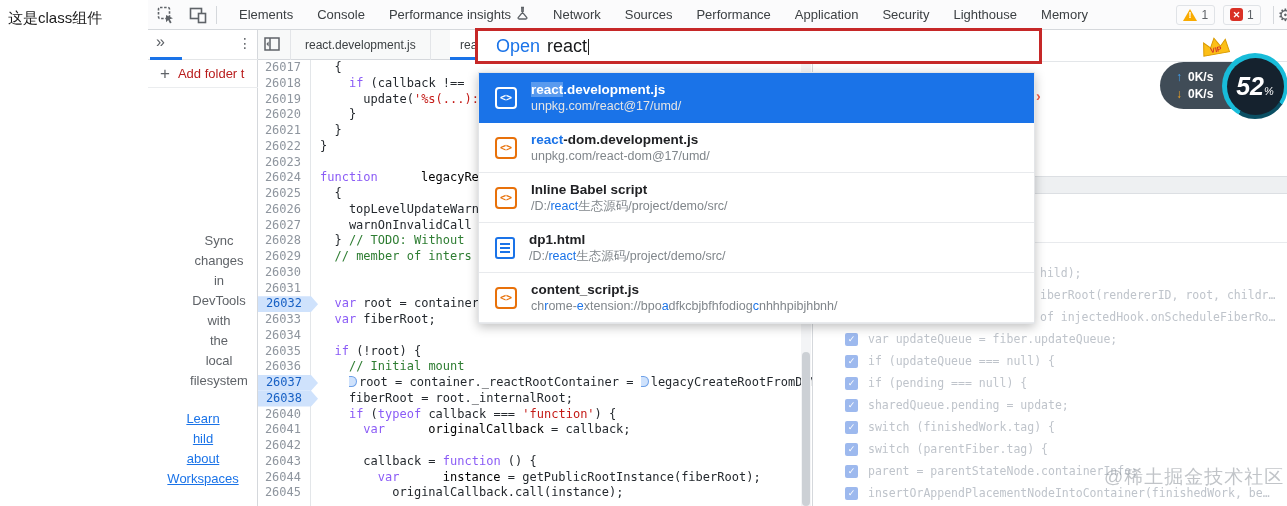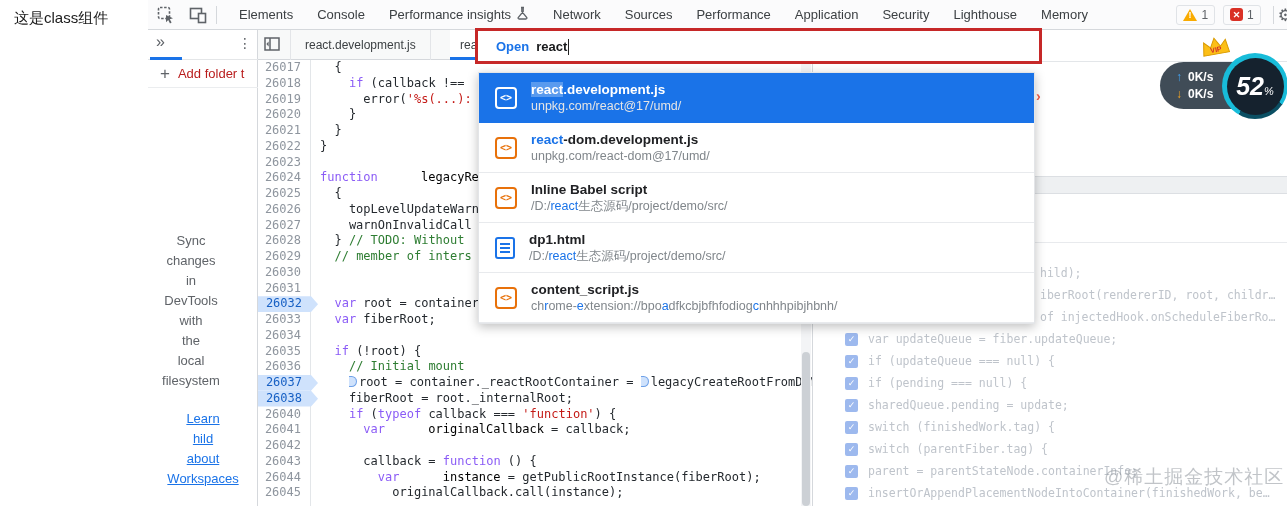--- a/index.html
+++ b/index.html
@@ -1,21 +1,21 @@
 <!DOCTYPE html>
 <html><head>
 <meta charset="utf-8">
 <style>
   * { margin:0; padding:0; box-sizing:border-box; }
   html,body { width:1287px; height:506px; overflow:hidden; background:#fff;
     font-family:"Liberation Sans", sans-serif; }
   .abs { position:absolute; }
 
   
-  #page-bg { left:0; top:0; width:148px; height:506px; background:#fff;margin-left:6px; }
+  #page-bg { left:0; top:0; width:148px; height:506px; background:#fff; }
   #page-text { left:8px; top:9px; font-size:15px; color:#1a1a1a; }
 
   
   #devtools { left:148px; top:0; width:1139px; height:506px; background:#fff; border-left:1px solid #c6c6c6; }
 
   
   #toolbar { left:148px; top:0; width:1139px; height:30px; background:#fbfbfc; border-bottom:1px solid #d5d8dc; display:flex; align-items:center; }
   #toolbar .icnbtn { width:28px; height:24px; display:flex; align-items:center; justify-content:center; margin-left:4px; }
   .vsep { width:1px; height:18px; background:#d5d8dc; margin:0 4px; }
   #toolbar-tabs { display:flex; height:30px; margin-left:6px; flex:1; }
@@ -28,21 +28,21 @@
 
   
   #navigator { left:148px; top:30px; width:110px; height:476px; border-right:1px solid #d5d8dc; background:#fff; }
   #nav-header { left:148px; top:30px; width:110px; height:30px; border-bottom:1px solid #e4e6e8; }
   #nav-more { left:156px; top:33px; font-size:16px; color:#5f6368; }
   #nav-activebar { left:150px; top:57px; width:32px; height:3px; background:#1a73e8; }
   #nav-kebab { left:238px; top:35px; font-size:14px; color:#5f6368; font-family:"DejaVu Sans", sans-serif; }
   #addfolder { left:148px; top:60px; width:110px; height:28px; border-bottom:1px solid #ebedef; display:flex; align-items:center; overflow:hidden; white-space:nowrap; }
   #addfolder .plus { font-size:17px; color:#5f6368; margin:0 8px 0 12px; }
   #addfolder .lbl { font-size:13px; color:#b91c1c; }
-  #sync-block { left:136px; top:231px; width:110px; text-align:center; font-size:13px; color:#5f6368; line-height:20px; }
+  #sync-block { left:164px; top:231px; width:110px; text-align:center; font-size:13px; color:#5f6368; line-height:20px; }
   #links-block { left:148px; top:409px; width:110px; text-align:center; font-size:13px; line-height:20px; }
   #links-block a { color:#1a73e8; text-decoration:underline; display:block; }
 
   
   #tabstrip { left:258px; top:30px; width:554px; height:30px; background:#f8f9f9; border-bottom:1px solid #d5d8dc; }
   #paneltoggle { left:264px; top:37px; }
   .etab { position:absolute; top:30px; height:30px; display:flex; align-items:center; font-size:12px; color:#3c4043; white-space:nowrap; }
   #etab1 { left:290px; padding:0 14px; border-left:1px solid #e3e5e8; border-right:1px solid #e3e5e8; }
   #etab2 { left:450px; width:130px; padding:0 10px; background:#fff; }
   #etab2-underline { left:450px; top:57px; width:130px; height:3px; background:#1a73e8; }
@@ -65,21 +65,21 @@
   #rp-topline { left:812px; top:61px; width:475px; height:1px; background:#e3e6e9; }
   #rp-section { left:812px; top:176px; width:475px; height:18px; background:#eef0f2; border-top:1px solid #dcdfe3; border-bottom:1px solid #dcdfe3; }
   #rp-divider { left:812px; top:242px; width:475px; height:1px; background:#e8eaed; }
   #bp-entries { left:812px; top:262px; width:475px; }
   .bprow { height:22px; display:flex; align-items:center; font-family:"DejaVu Sans Mono", monospace; font-size:11.5px; color:#bfc4cb; white-space:nowrap; overflow:hidden; }
   .bprow .chk { width:13px; height:13px; flex:none; background:#9db9ee; border-radius:2px; margin:0 10px 0 33px; color:#fff; font-size:9px; line-height:13px; text-align:center; font-family:"DejaVu Sans", sans-serif; }
   .bprow.clip { padding-left:228px; }
   #watermark { left:1104px; top:464px; font-size:19px; color:#8f959c; opacity:.55; letter-spacing:1px; }
 
   
-  #qo-box { left:478px; top:31px; width:562px; height:31px; background:#fff; z-index:20; display:flex; align-items:center; padding-left:18px; font-size:13px;font-weight:bold; }
+  #qo-box { left:478px; top:31px; width:562px; height:31px; background:#fff; z-index:20; display:flex; align-items:center; padding-left:18px; font-size:18px; }
   #qo-prefix { color:#1a73e8; margin-right:7px; }
   #qo-query { color:#18191b; }
   #qo-caret { display:inline-block; width:1px; height:16px; background:#222; margin-left:1px; vertical-align:-3px; }
   #qo-redrect { left:475px; top:28px; width:567px; height:36px; border:3px solid #c62828; z-index:30; }
   #qo-list { left:478px; top:72px; width:557px; z-index:20; background:#fff; box-shadow:0 3px 10px rgba(0,0,0,.25); border:1px solid #e3e5e8; }
   .qo-item { height:50px; display:flex; align-items:center; border-bottom:1px solid #e8eaed; background:#fff; }
   .qo-item.sel { background:#1a73e8; border-bottom-color:#1a73e8; }
   .qo-icon { margin:0 14px 0 16px; flex:none; }
   .script-icon { width:22px; height:22px; border:2px solid #e8710a; border-radius:4px; color:#e8710a; font-size:10px; font-weight:bold; display:flex; align-items:center; justify-content:center; font-family:"DejaVu Sans Mono", monospace; }
   .qo-item.sel .script-icon { border-color:#fff; color:#fff; }
@@ -220,21 +220,21 @@
     <div class="crow">
       <div class="gnum">26017</div>
       <div class="ccode"><span class="tp">  {</span></div>
     </div>
     <div class="crow">
       <div class="gnum">26018</div>
       <div class="ccode"><span class="tp">    </span><span class="tk">if</span><span class="tp"> (callback !== </span></div>
     </div>
     <div class="crow">
       <div class="gnum">26019</div>
-      <div class="ccode"><span class="tp">      error(</span><span class="ts">'%s(...):</span></div>
+      <div class="ccode"><span class="tp">      update(</span><span class="ts">'%s(...):</span></div>
     </div>
     <div class="crow">
       <div class="gnum">26020</div>
       <div class="ccode"><span class="tp">    }</span></div>
     </div>
     <div class="crow">
       <div class="gnum">26021</div>
       <div class="ccode"><span class="tp">  }</span></div>
     </div>
     <div class="crow">

